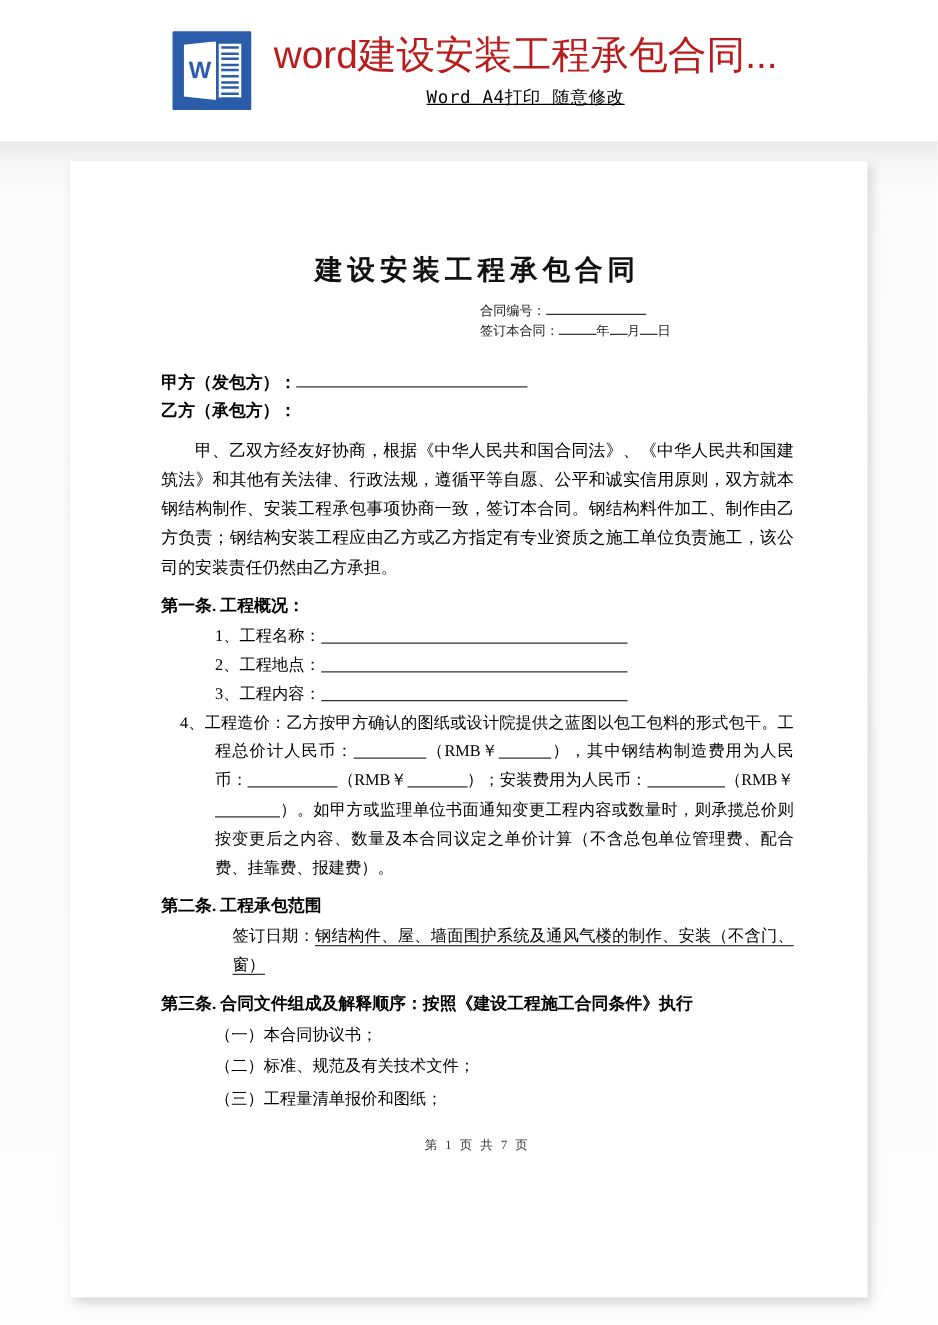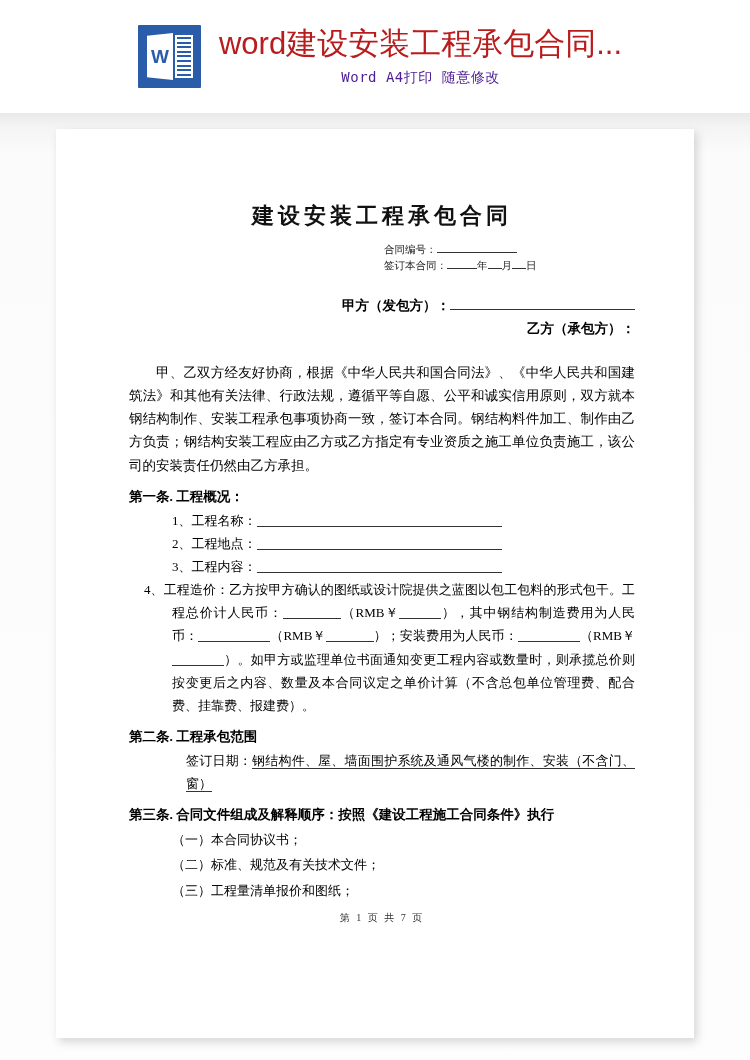--- a/index.html
+++ b/index.html
@@ -86,24 +86,25 @@
     font-family: "Liberation Sans", "DejaVu Sans", sans-serif;
     font-size: 31px;
     color: #b91c1c;
     letter-spacing: 0px;
     line-height: 1.15;
     white-space: nowrap;
   }
   .header-sub {
     font-family: "DejaVu Sans Mono", "Liberation Mono", monospace;
     font-size: 14px;
-    color: #4c1d95;
+    color: #000000;
     text-align: center;
     margin-top: 8px;
     letter-spacing: 0.5px;
+    text-decoration: underline;
   }
 
   
   .canvas {
     position: relative;
     width: 750px;
     height: 947px;
     background: linear-gradient(180deg, #e9e9e9 0%, #f4f4f4 14px, #fbfbfb 40px, #fdfdfd 100%);
   }
   .page {
@@ -146,26 +147,25 @@
   .ul-w80 { width: 80px; }
   .ul-w30 { width: 30px; }
   .ul-w14 { width: 14px; }
 
   .party {
     margin-top: 19px;
     font-size: 13.5px;
     font-weight: bold;
     line-height: 1.75;
     color: #000;
-    text-align: right;
   }
   .party .ul-party { width: 185px; border-bottom: 1px solid #333; display: inline-block; }
 
   .para {
-    margin-top: 20px;
+    margin-top: 8px;
     font-size: 13.5px;
     line-height: 1.72;
     text-align: justify;
     text-indent: 27px;
     color: #000;
   }
 
   .clause {
     margin-top: 9px;
     font-size: 13.5px;
@@ -211,21 +211,21 @@
   .scope .u { border-bottom: 1px solid #333; }
 
   .sub-item {
     font-size: 13px;
     line-height: 1.95;
     padding-left: 43px;
     color: #000;
   }
 
   .footer-page {
-    margin-top: 8px;
+    margin-top: 18px;
     text-align: center;
     font-size: 10px;
     color: #333;
     letter-spacing: 2px;
   }
 </style>
 </head>
 <body>
 
 <div class="site-header">

